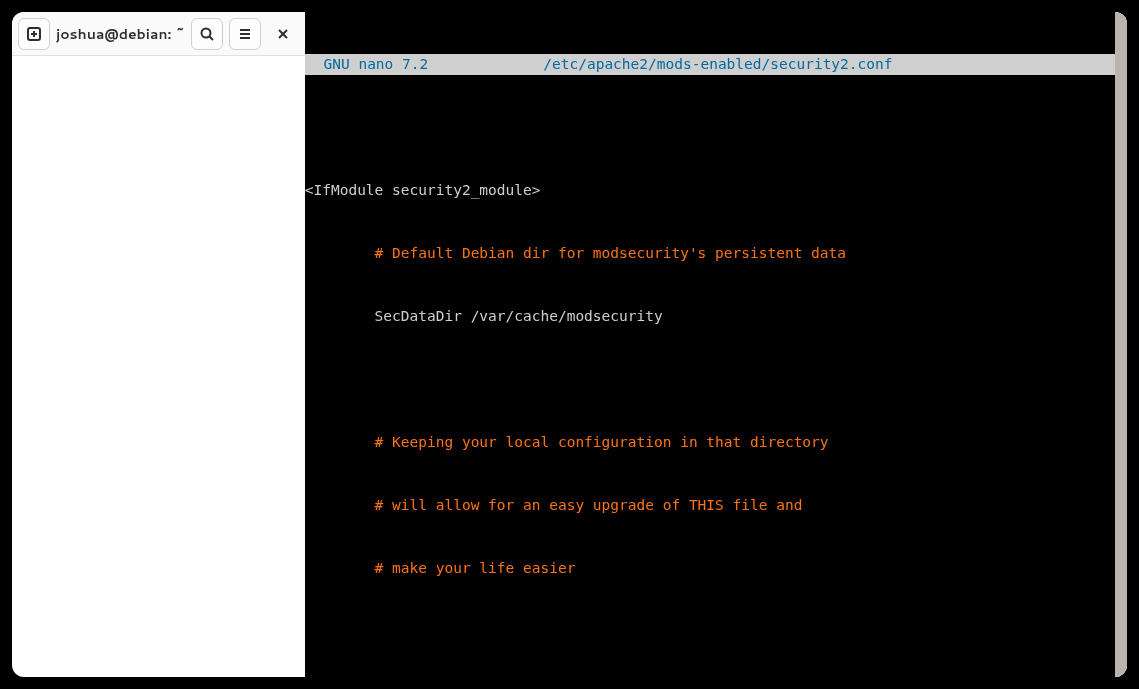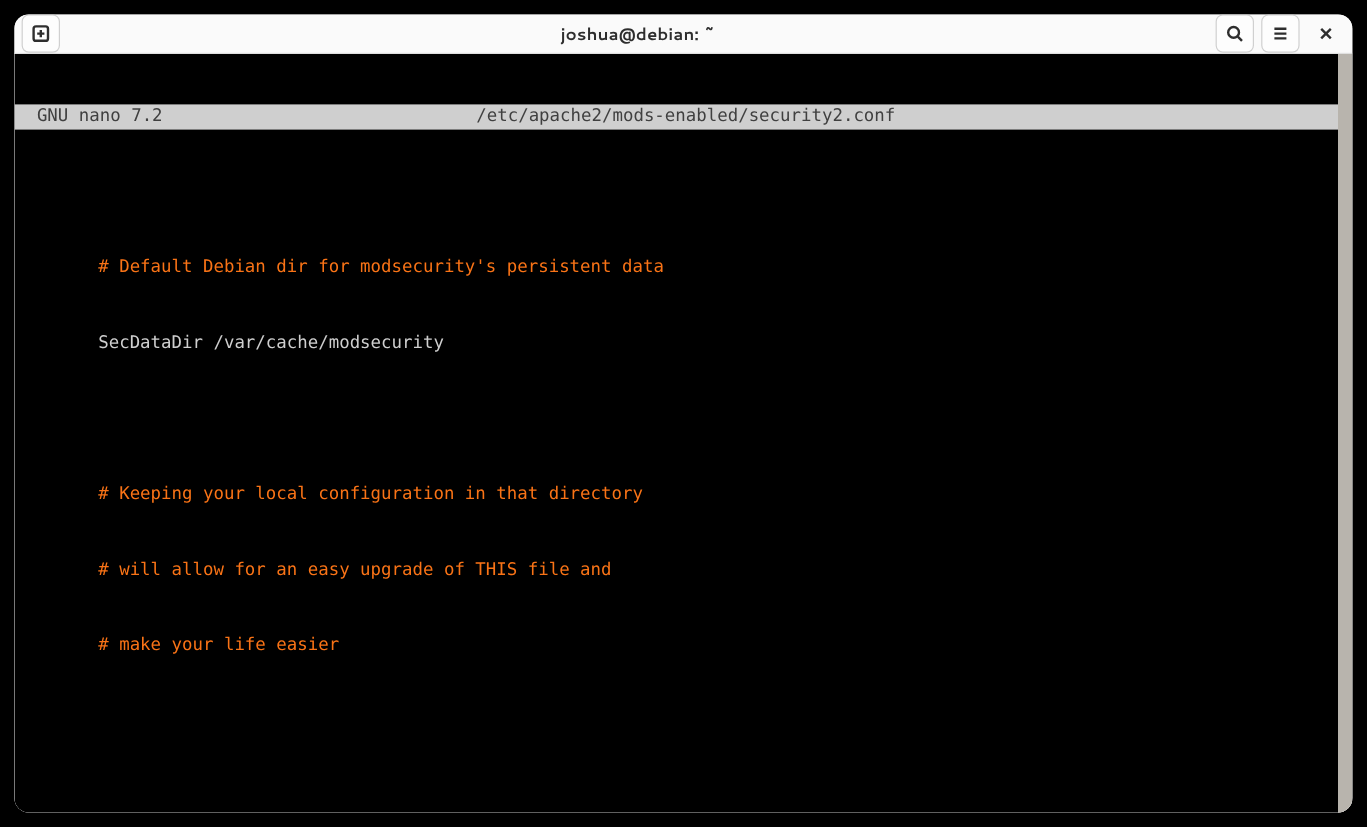--- a/index.html
+++ b/index.html
@@ -10,21 +10,21 @@
     height: 689px;
     overflow: hidden;
     padding: 12px;
   }
   .window {
     background: #fff;
     border-radius: 12px;
     width: 100%;
     height: 100%;
     display: flex;
-    flex-direction: column;
+    flex-direction: row;
     overflow: hidden;
     box-shadow: 0 2px 10px rgba(0,0,0,0.4);
   }
   .titlebar {
     height: 44px;
     background: #fafafa;
     border-bottom: 1px solid #e0e0e0;
     display: flex;
     align-items: center;
     padding: 0 6px;
@@ -70,21 +70,21 @@
     white-space: pre;
     overflow: hidden;
     position: relative;
   }
   .scrollbar {
     width: 12px;
     background: #b8b4ad;
   }
   .nano-header {
     background: #cfcfcf;
-    color: #404040;
+    color: #0369a1;
     display: flex;
     height: 21px;
   }
   .nano-header .left { padding-left: 10px; }
   .nano-header .center {
     position: absolute;
     left: 0; right: 0;
     text-align: center;
     pointer-events: none;
     margin-left: 16px;
@@ -131,20 +131,21 @@
   </div>
 
   <div class="terminal">
     <div class="term-inner">
       <div class="nano-header">
         <span class="left"> GNU nano 7.2</span>
         <span class="center">/etc/apache2/mods-enabled/security2.conf</span>
       </div>
 
       <div class="editor-body">
+        <div class="line"><span class="txt">&lt;IfModule security2_module&gt;</span></div>
         <div class="line"><span class="ind">        </span><span class="comment"># Default Debian dir for modsecurity's persistent data</span></div>
         <div class="line"><span class="ind">        </span><span class="txt">SecDataDir /var/cache/modsecurity</span></div>
         <div class="line"><span></span></div>
         <div class="line"><span class="ind">        </span><span class="comment"># Keeping your local configuration in that directory</span></div>
         <div class="line"><span class="ind">        </span><span class="comment"># will allow for an easy upgrade of THIS file and</span></div>
         <div class="line"><span class="ind">        </span><span class="comment"># make your life easier</span></div>
         
         
         
         

